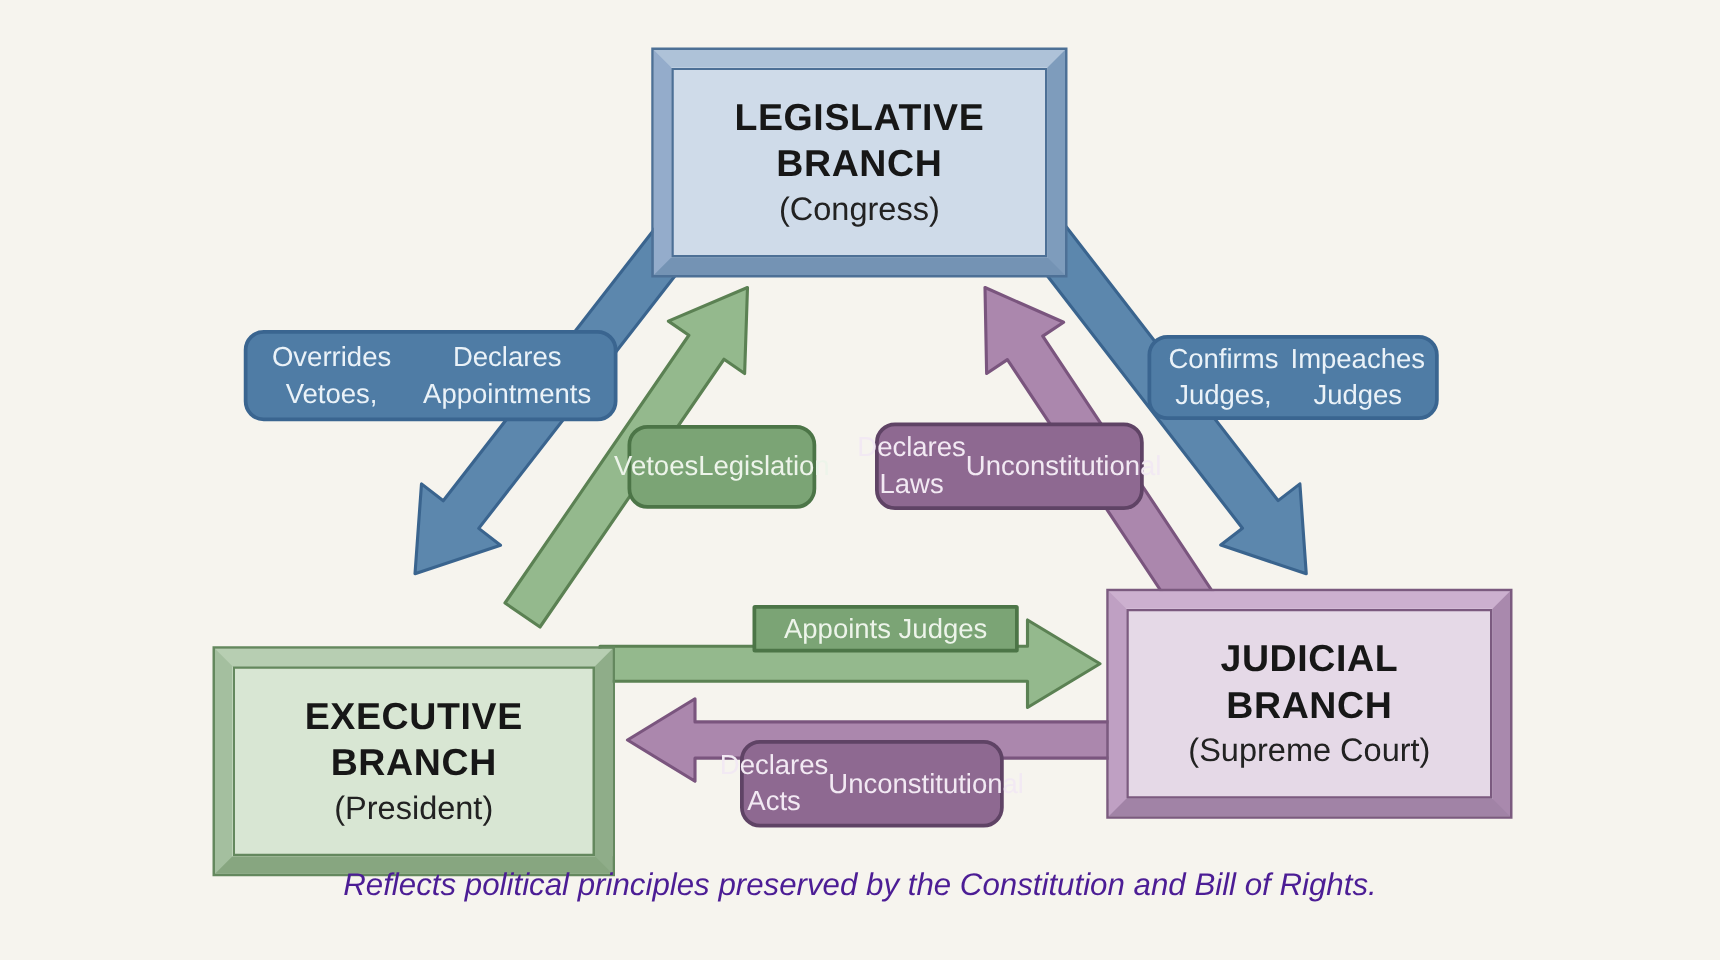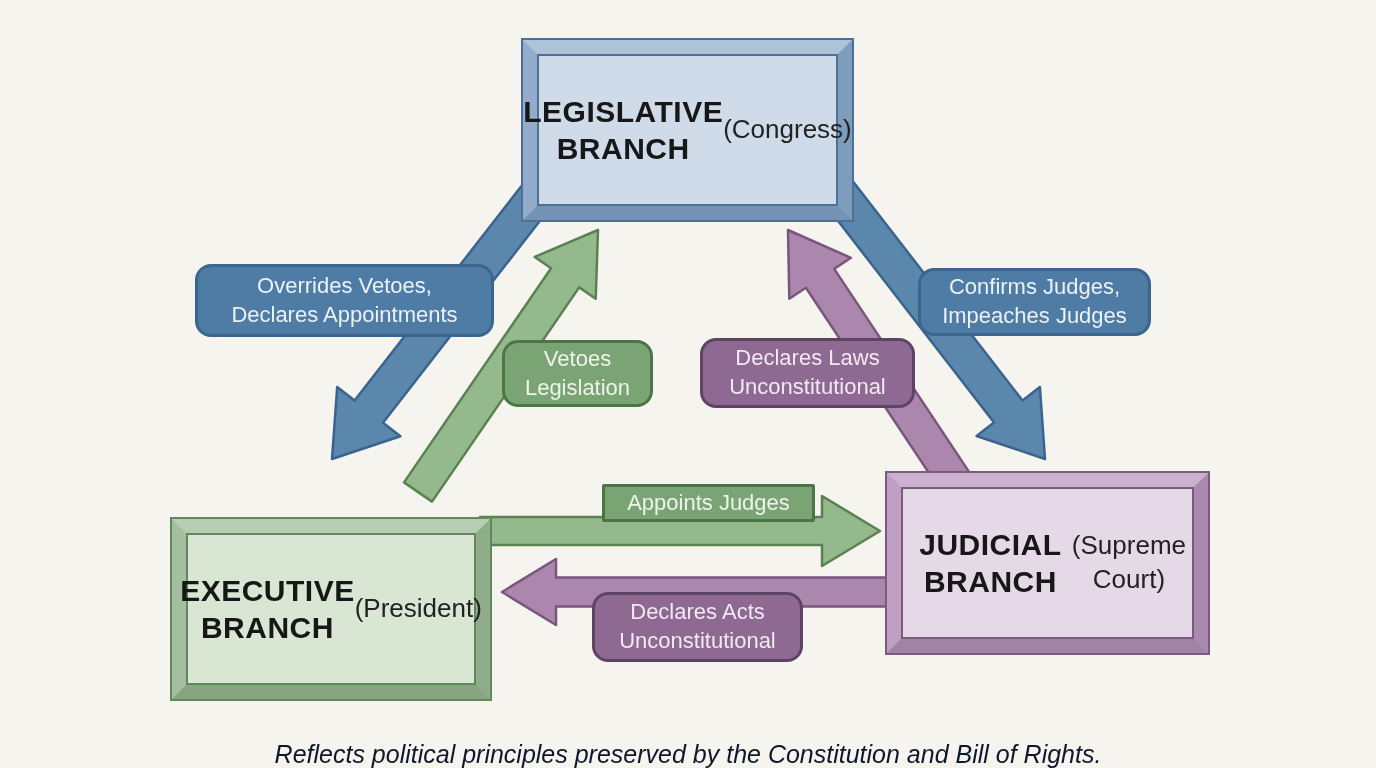--- a/index.html
+++ b/index.html
@@ -22,21 +22,21 @@
   }
 
   
   .branch-box {
     position: absolute;
     z-index: 2;
     box-sizing: border-box;
     border-style: solid;
     border-width: 14px;
     display: flex;
-    flex-direction: row;
+    flex-direction: column;
     align-items: center;
     justify-content: center;
     text-align: center;
     padding: 0 8px;
   }
   .branch-box .box-title {
     font-size: 30px;
     font-weight: 700;
     color: #171717;
     line-height: 1.25;
@@ -72,21 +72,21 @@
   }
 
   
   .check-label {
     position: absolute;
     z-index: 3;
     box-sizing: border-box;
     border-radius: 16px;
     border: 3px solid;
     display: flex;
-    flex-direction: column;
+    flex-direction: row;
     align-items: center;
     justify-content: center;
     text-align: center;
     font-size: 22px;
     line-height: 1.3;
     padding: 2px 6px;
   }
   .check-label.blue {
     background: var(--colors-blue-label-fill, #4f7ca5);
     border-color: var(--colors-blue-label-border, #3a6590);
@@ -112,22 +112,21 @@
 
   
   .caption {
     position: absolute;
     z-index: 3;
     left: 0; top: 694px;
     width: 100%;
     text-align: center;
     font-size: 25px;
     font-style: italic;
-    color: #0f172a;
-    margin-top: 46px;
+    color: #4c1d95;
   }
 </style>
 </head>
 <body>
 
 <div class="stage">
 
   <svg id="arrows-svg" viewBox="0 0 1376 768" xmlns="http://www.w3.org/2000/svg">
       <polygon points="530.8,174.0 354.6,400.6 337.2,387.1 332.0,459.0 400.4,436.2 383.0,422.7 559.2,196.0" fill="#5c87ad" stroke="#3a648e" stroke-width="2.5" stroke-linejoin="round"></polygon>
       <polygon points="432.0,501.6 579.2,287.4 595.7,298.8 598.0,230.0 534.7,256.9 551.1,268.2 404.0,482.4" fill="#94b98d" stroke="#5b8153" stroke-width="2.5" stroke-linejoin="round"></polygon>

